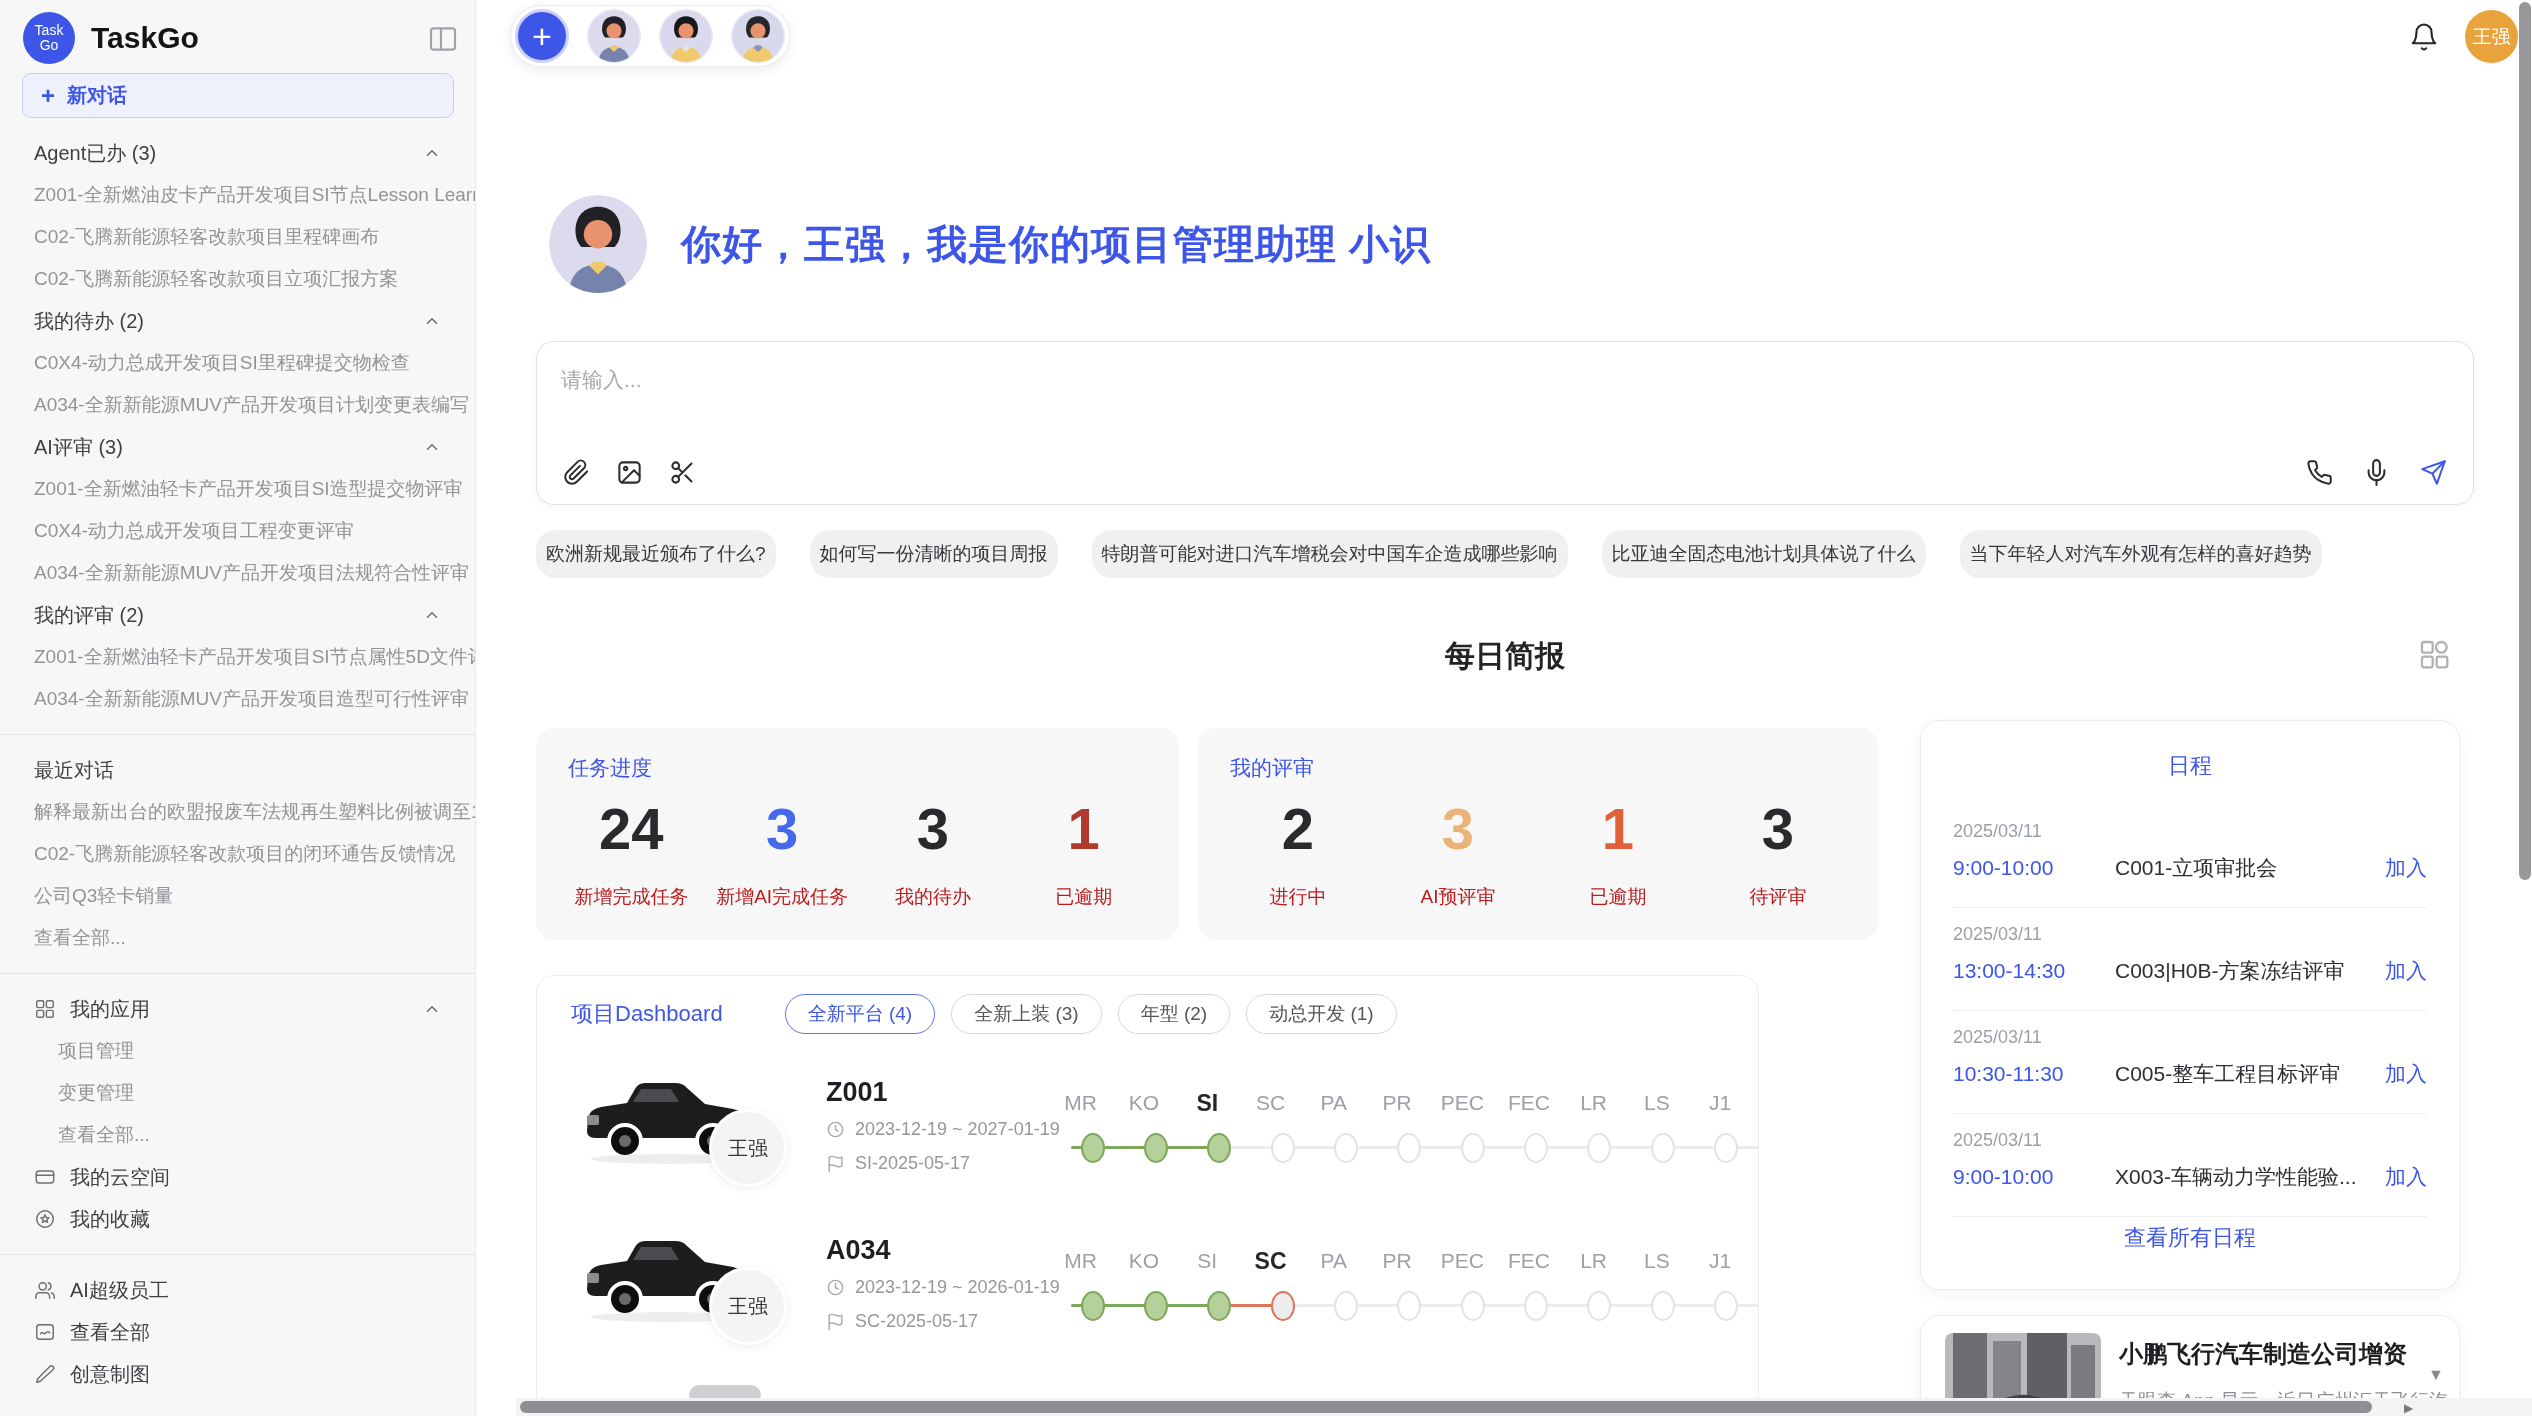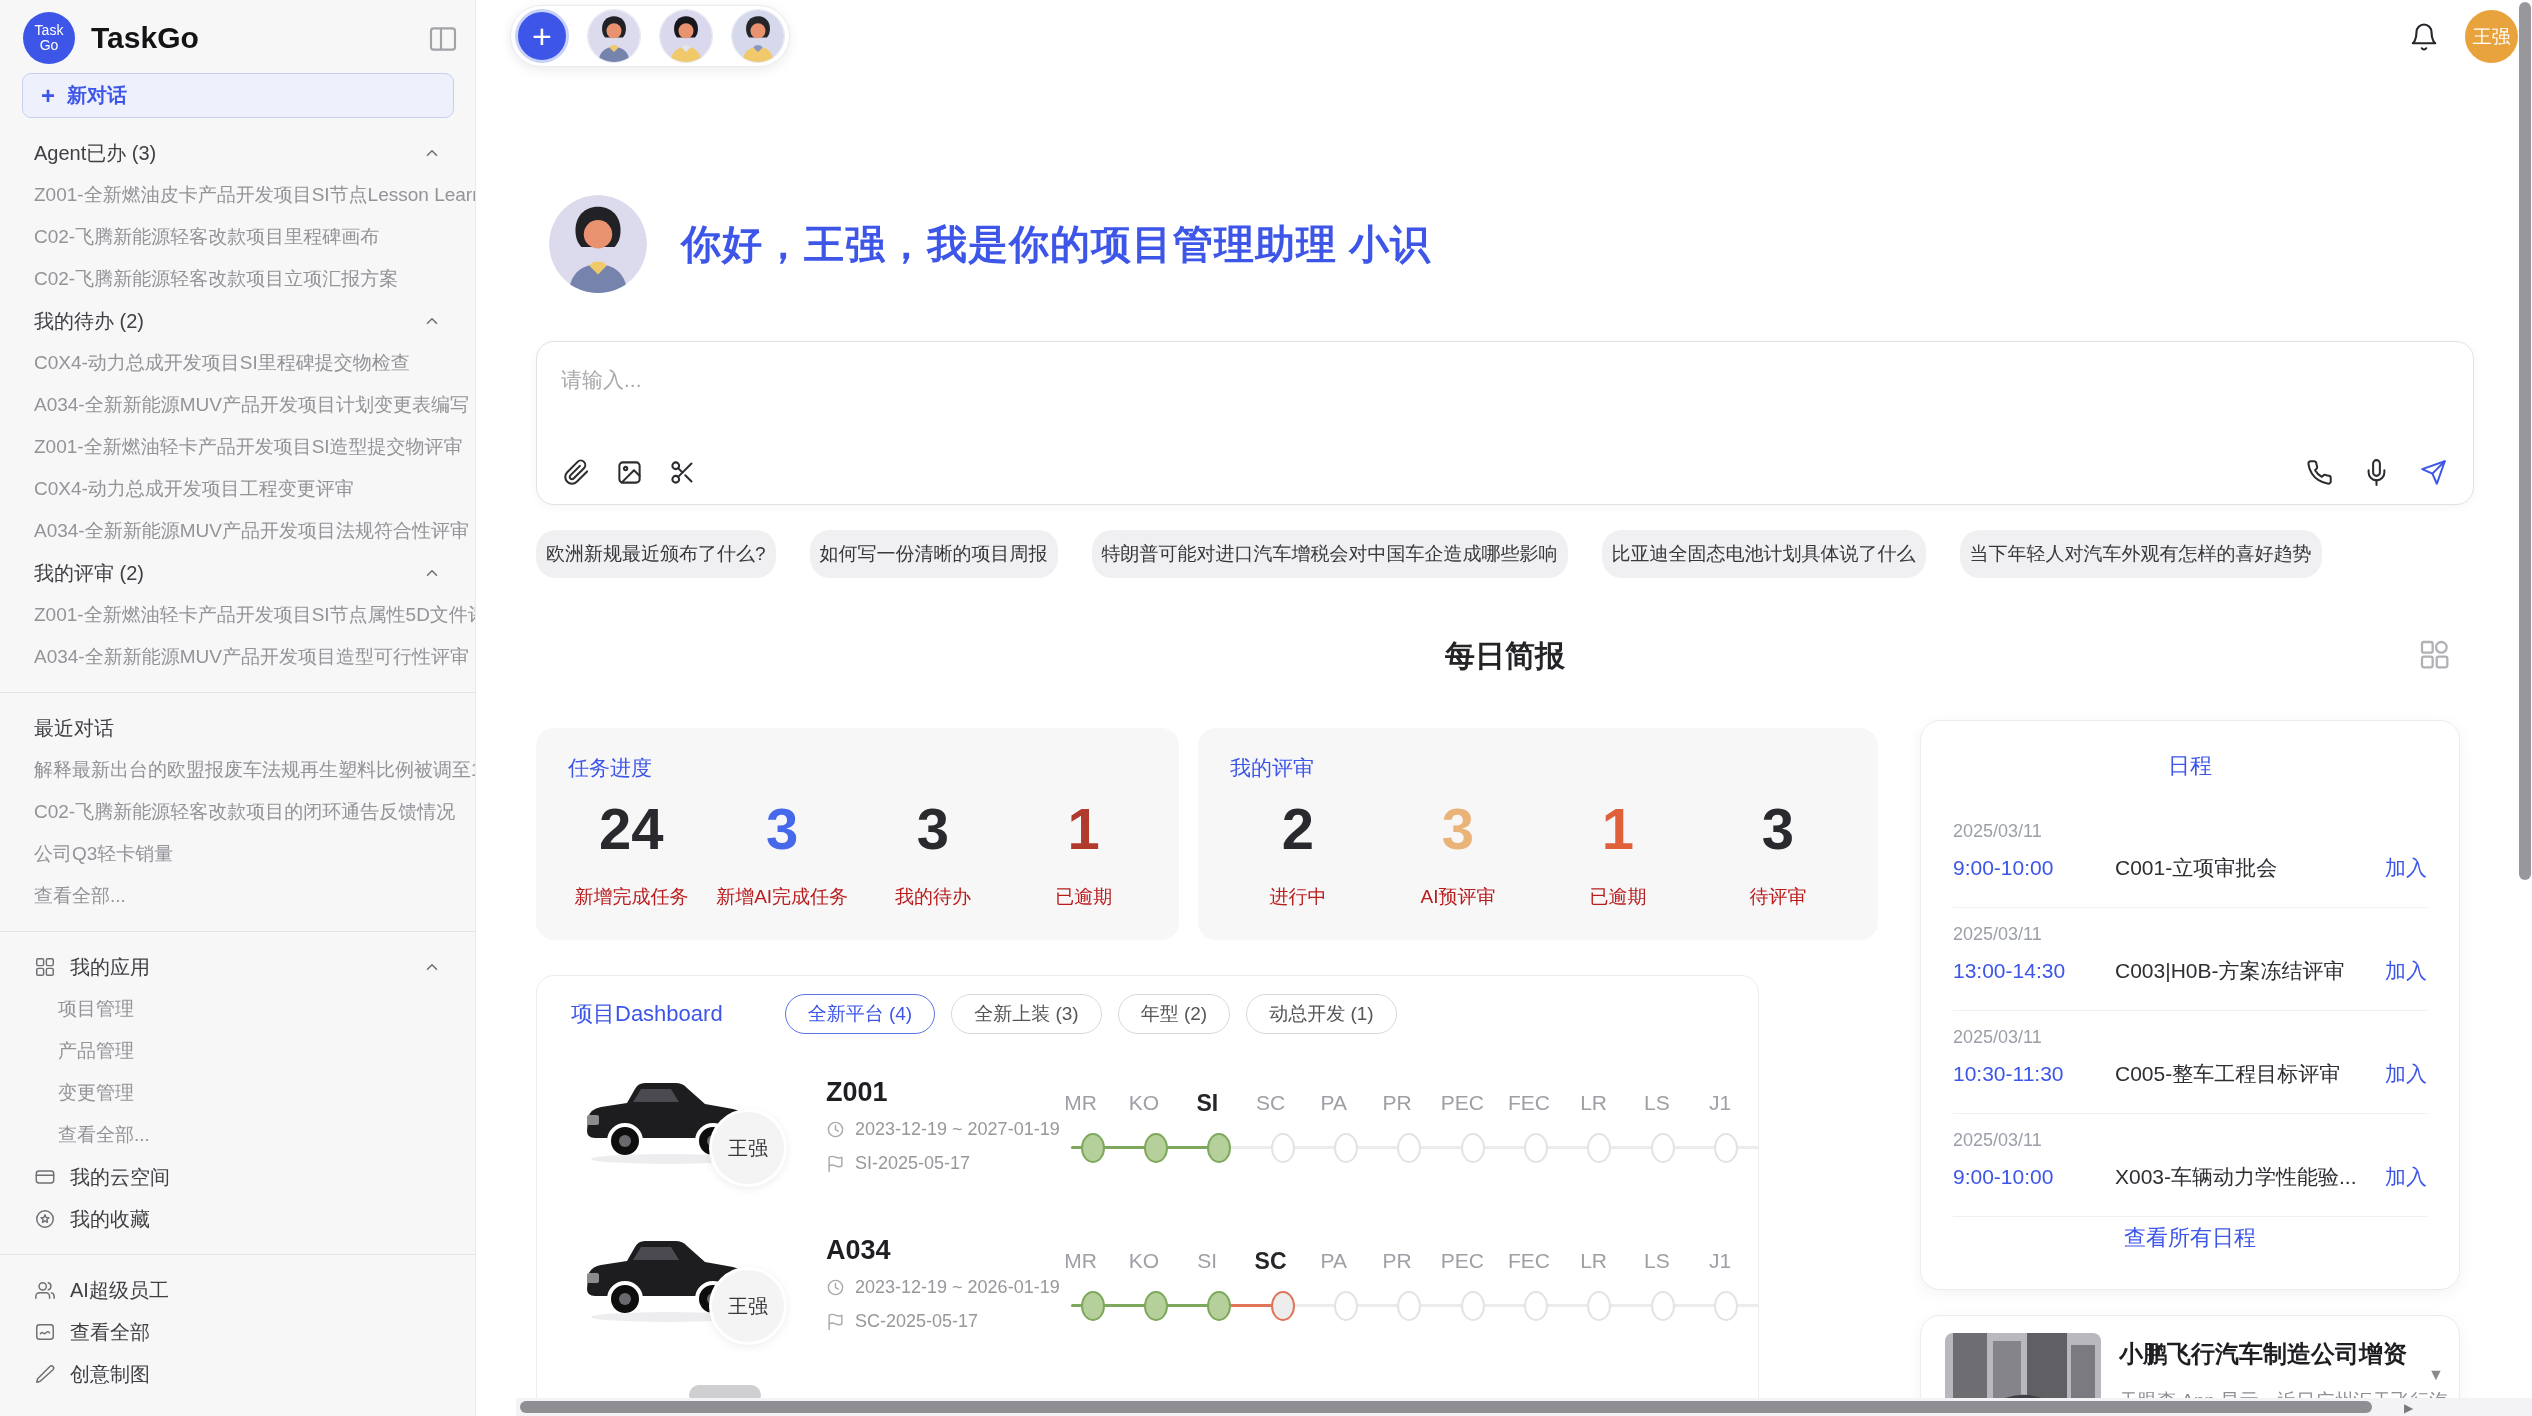--- a/index.html
+++ b/index.html
@@ -162,20 +162,26 @@
         <div class="sb-row sb-item">C02-飞腾新能源轻客改款项目里程碑画布</div>
         <div class="sb-row sb-item">C02-飞腾新能源轻客改款项目立项汇报方案</div>
         <div class="sb-row sb-h-row">
           <span class="sb-h-label">我的待办 (2)</span>
           <svg class="sb-chev" viewBox="0 0 24 24" fill="none" stroke="currentColor" stroke-width="2" stroke-linecap="round" stroke-linejoin="round">
             <polyline points="6 15 12 9 18 15"></polyline>
           </svg>
         </div>
         <div class="sb-row sb-item">C0X4-动力总成开发项目SI里程碑提交物检查</div>
         <div class="sb-row sb-item">A034-全新新能源MUV产品开发项目计划变更表编写</div>
+        <div class="sb-row sb-h-row">
+          <span class="sb-h-label">AI评审 (3)</span>
+          <svg class="sb-chev" viewBox="0 0 24 24" fill="none" stroke="currentColor" stroke-width="2" stroke-linecap="round" stroke-linejoin="round">
+            <polyline points="6 15 12 9 18 15"></polyline>
+          </svg>
+        </div>
         <div class="sb-row sb-item">Z001-全新燃油轻卡产品开发项目SI造型提交物评审</div>
         <div class="sb-row sb-item">C0X4-动力总成开发项目工程变更评审</div>
         <div class="sb-row sb-item">A034-全新新能源MUV产品开发项目法规符合性评审</div>
         <div class="sb-row sb-h-row">
           <span class="sb-h-label">我的评审 (2)</span>
           <svg class="sb-chev" viewBox="0 0 24 24" fill="none" stroke="currentColor" stroke-width="2" stroke-linecap="round" stroke-linejoin="round">
             <polyline points="6 15 12 9 18 15"></polyline>
           </svg>
         </div>
         <div class="sb-row sb-item">Z001-全新燃油轻卡产品开发项目SI节点属性5D文件评审</div>
@@ -199,21 +205,20 @@
                 <rect x="13.5" y="13.5" width="7.5" height="7.5" rx="1.5"></rect>
               </svg>
             </span>
             <span class="sb-h-label">我的应用</span>
           </span>
           <svg class="sb-chev" viewBox="0 0 24 24" fill="none" stroke="currentColor" stroke-width="2" stroke-linecap="round" stroke-linejoin="round">
             <polyline points="6 15 12 9 18 15"></polyline>
           </svg>
         </div>
         <div class="sb-row sb-item sb-sub">项目管理</div>
-        <div class="sb-row sb-item sb-sub">产品管理</div>
         <div class="sb-row sb-item sb-sub">变更管理</div>
         <div class="sb-row sb-item sb-sub">查看全部...</div>
         <div class="sb-row sb-h-row">
           <span class="sb-h-left">
             <span class="sb-ico">
               <svg class="sb-ico" viewBox="0 0 24 24" fill="none" stroke="currentColor" stroke-width="1.6" stroke-linecap="round" stroke-linejoin="round">
                 <rect x="2.5" y="5.5" width="19" height="13" rx="3"></rect>
                 <path d="M2.5 10h19"></path>
               </svg>
             </span>

